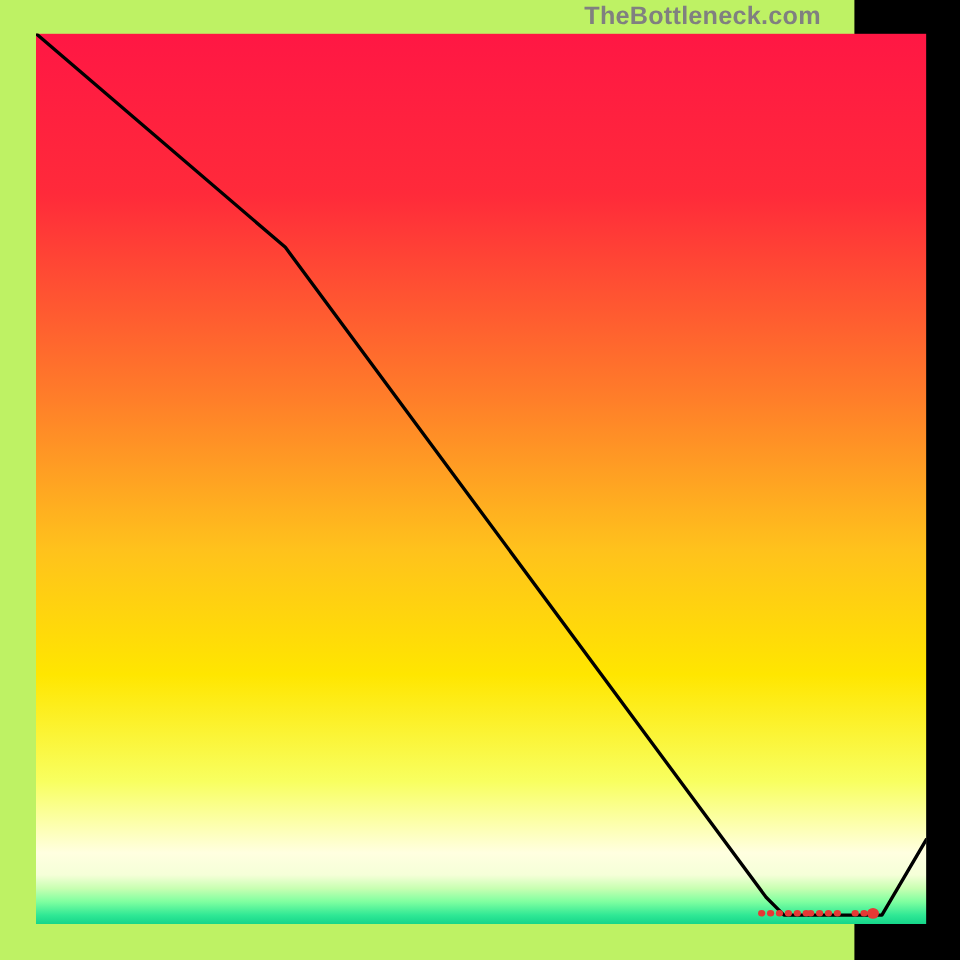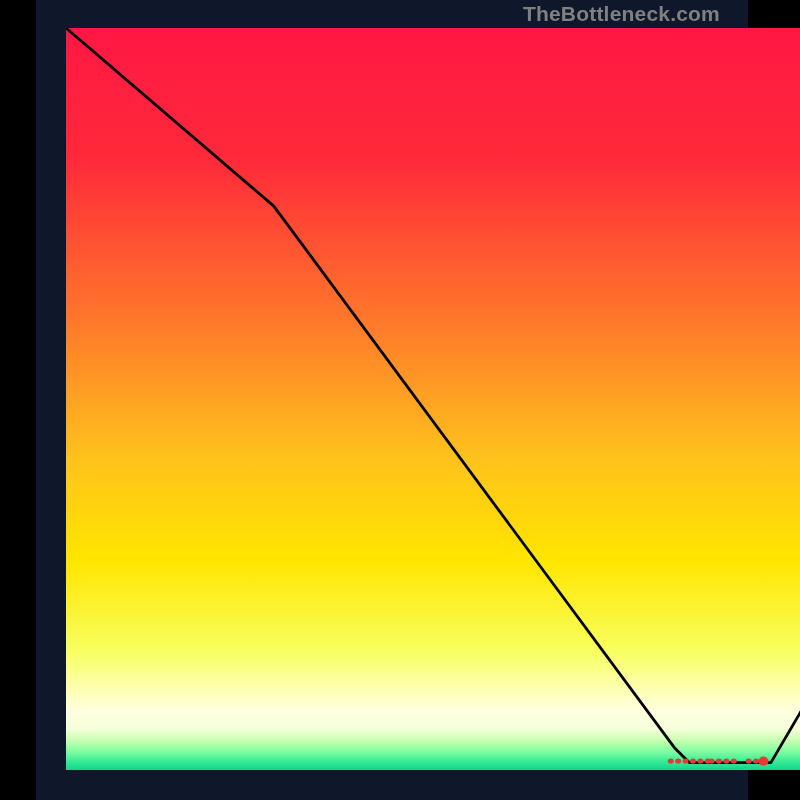--- a/index.html
+++ b/index.html
@@ -7,22 +7,21 @@
     padding: 0;
     width: 800px;
     height: 800px;
     background: #000;
     overflow: hidden;
   }
   .container {
     position: relative;
     width: 712px;
     height: 800px;
-    background: #0f172a;
-    margin-left: 36px;
+    background: #bef264;
   }
   .watermark {
     position: absolute;
     top: 2px;
     right: 28px;
     color: #808080;
     font-family: Arial, Helvetica, sans-serif;
     font-size: 21px;
     font-weight: bold;
     letter-spacing: 0.2px;

